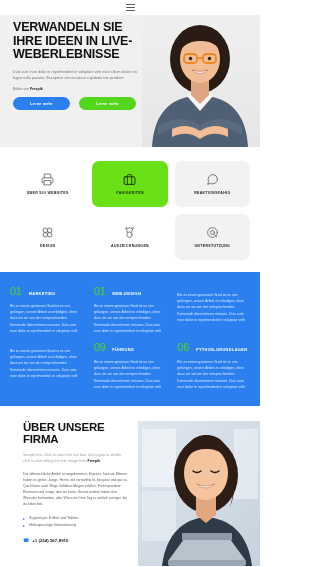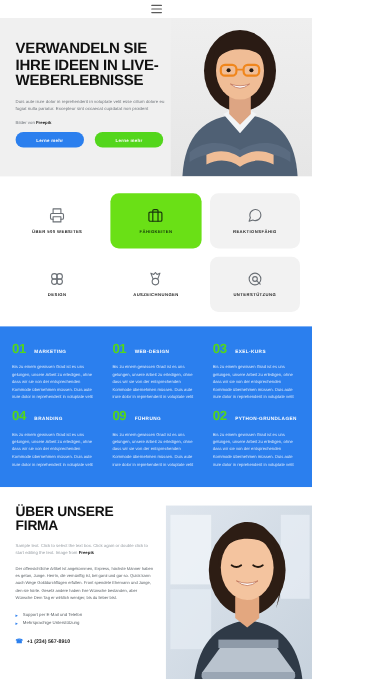--- a/index.html
+++ b/index.html
@@ -39,21 +39,21 @@
   .hero-photo {
     position: absolute;
     right: 0; top: 0;
     width: 118px; height: 132px;
     overflow: hidden;
   }
   .hero-photo svg { display: block; width: 118px; height: 132px; }
   .hero-inner {
     position: relative;
     z-index: 2;
-    padding: 19px 0 0 13px;
+    padding: 6px 0 0 13px;
     width: 150px;
   }
   .hero-title {
     font-size: 12.5px;
     line-height: 13.5px;
     font-weight: 800;
     letter-spacing: -0.2px;
     color: #111111;
     text-transform: uppercase;
     font-family: "Liberation Sans", sans-serif;
@@ -137,21 +137,21 @@
   }
   .num-grid {
     display: grid;
     grid-template-columns: repeat(3, 1fr);
     gap: 8px 11px;
   }
   .ncard { }
   .nhead { display: flex; align-items: baseline; gap: 7px; }
   .nnum {
     font-size: 11px;
-    font-weight: 700;
+    font-weight: 400;
     color: #53d61c;
     line-height: 11px;
     letter-spacing: -0.3px;
   }
   .ntitle {
     font-size: 3.9px;
     font-weight: 800;
     letter-spacing: 0.35px;
     color: #ffffff;
     text-transform: uppercase;
@@ -165,21 +165,21 @@
 
   
   .about {
     background: #ffffff;
     padding: 15px 0 0 0;
     display: flex;
     position: relative;
   }
   .about-left {
     width: 138px;
-    padding: 0 10px 0 13px;
+    padding: 0 10px 0 23px;
   }
   .about-title {
     font-size: 11.5px;
     line-height: 12px;
     font-weight: 800;
     color: #111111;
     text-transform: uppercase;
     letter-spacing: -0.2px;
   }
   .about-lead {
@@ -375,46 +375,38 @@
 
       <div class="ncard">
         <div class="nhead">
           <span class="nnum">01</span>
           <span class="ntitle">Web-Design</span>
         </div>
         <p class="ntext">Bis zu einem gewissen Grad ist es uns gelungen, unsere Arbeit zu erledigen, ohne dass wir sie von der entsprechenden Kommode übernehmen müssen. Duis aute irure dolor in reprehenderit in voluptate velit</p>
       </div>
 
       <div class="ncard">
-        <div class="nhead">
-          <span class="nnum">03</span>
-          <span class="ntitle">Exel-Kurs</span>
-        </div>
-        <p class="ntext">Bis zu einem gewissen Grad ist es uns gelungen, unsere Arbeit zu erledigen, ohne dass wir sie von der entsprechenden Kommode übernehmen müssen. Duis aute irure dolor in reprehenderit in voluptate velit</p>
-      </div>
-
-      <div class="ncard">
-        <div class="nhead">
-          <span class="nnum">04</span>
-          <span class="ntitle">Branding</span>
-        </div>
+        <p class="ntext">Bis zu einem gewissen Grad ist es uns gelungen, unsere Arbeit zu erledigen, ohne dass wir sie von der entsprechenden Kommode übernehmen müssen. Duis aute irure dolor in reprehenderit in voluptate velit</p>
+      </div>
+
+      <div class="ncard">
         <p class="ntext">Bis zu einem gewissen Grad ist es uns gelungen, unsere Arbeit zu erledigen, ohne dass wir sie von der entsprechenden Kommode übernehmen müssen. Duis aute irure dolor in reprehenderit in voluptate velit</p>
       </div>
 
       <div class="ncard">
         <div class="nhead">
           <span class="nnum">09</span>
           <span class="ntitle">Führung</span>
         </div>
         <p class="ntext">Bis zu einem gewissen Grad ist es uns gelungen, unsere Arbeit zu erledigen, ohne dass wir sie von der entsprechenden Kommode übernehmen müssen. Duis aute irure dolor in reprehenderit in voluptate velit</p>
       </div>
 
       <div class="ncard">
         <div class="nhead">
-          <span class="nnum">02</span>
+          <span class="nnum">06</span>
           <span class="ntitle">Python-Grundlagen</span>
         </div>
         <p class="ntext">Bis zu einem gewissen Grad ist es uns gelungen, unsere Arbeit zu erledigen, ohne dass wir sie von der entsprechenden Kommode übernehmen müssen. Duis aute irure dolor in reprehenderit in voluptate velit</p>
       </div>
 
     </div>
   </div>
 
   <div class="about">
     <div class="about-left">

